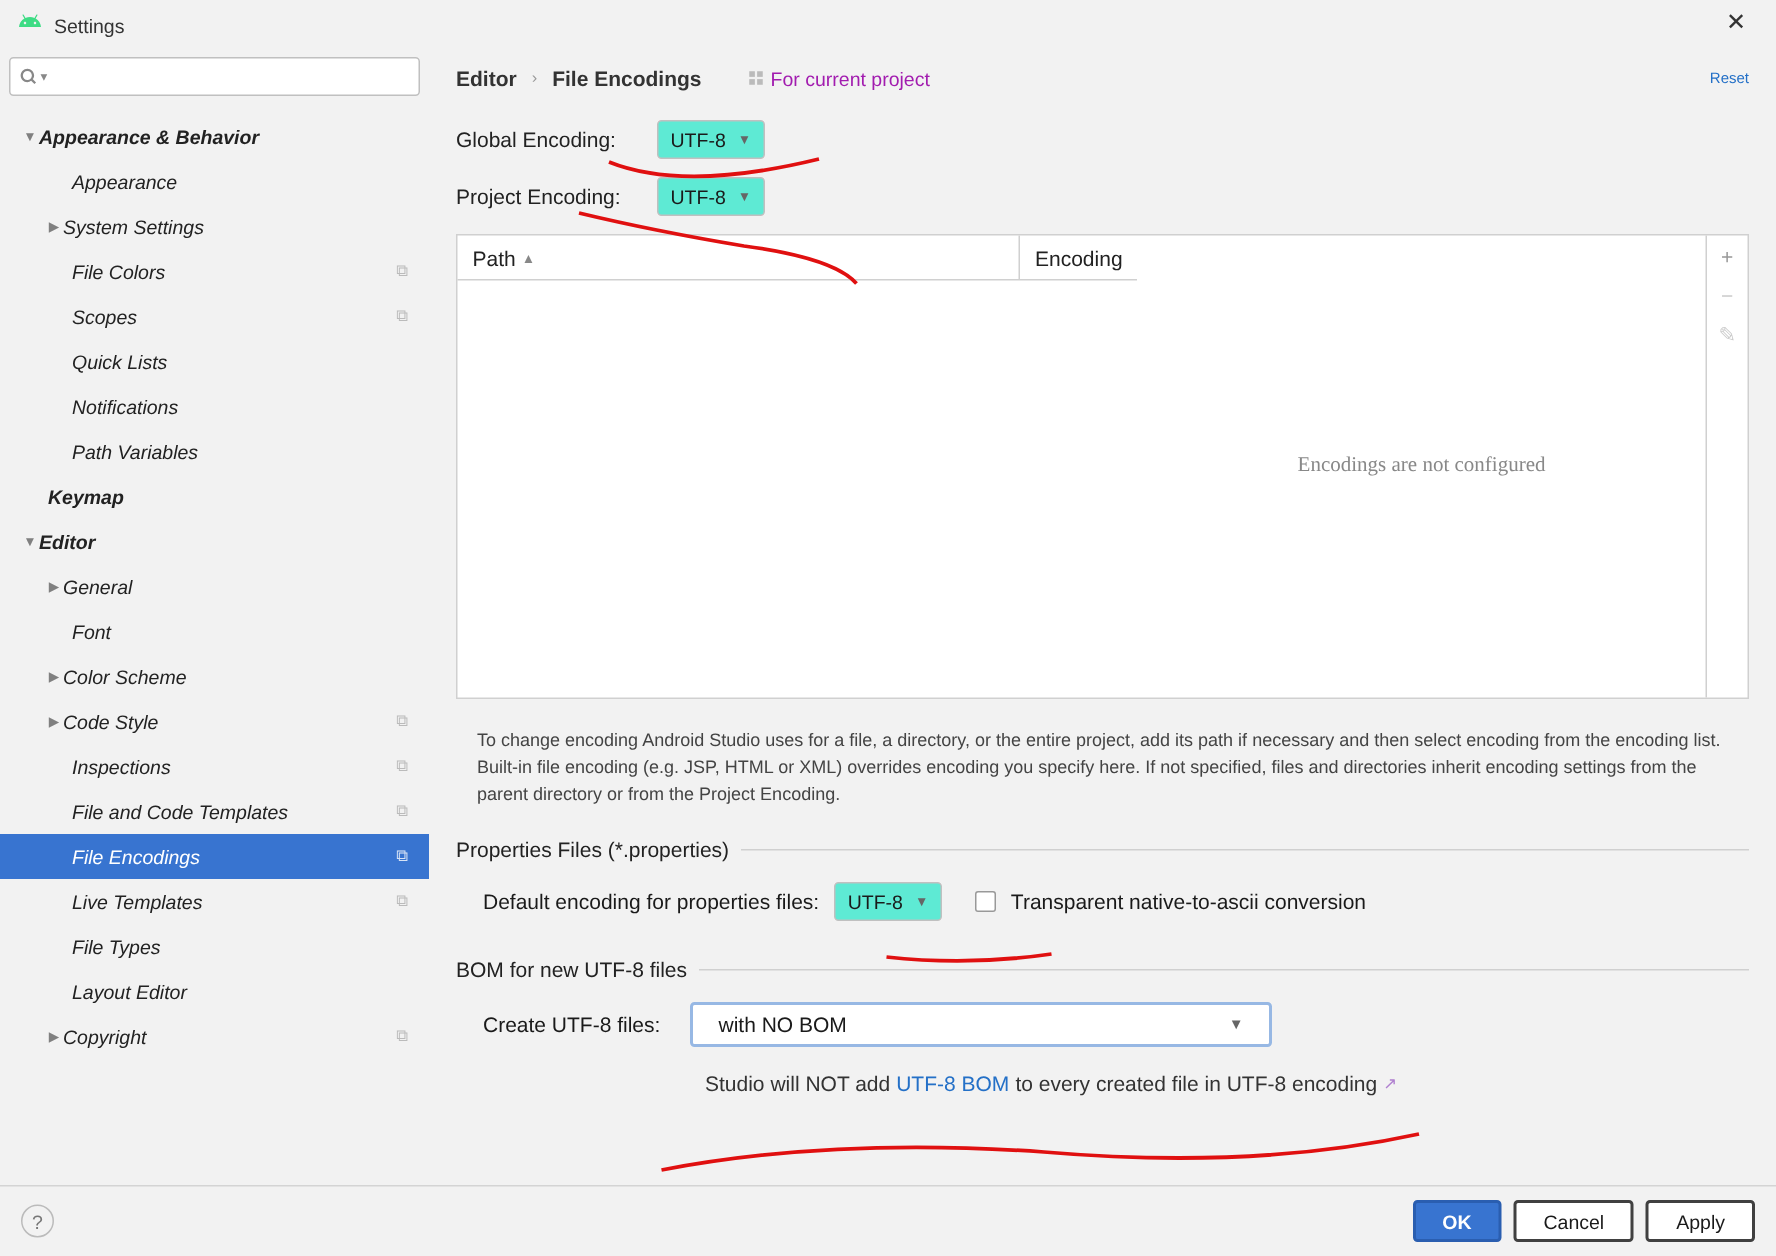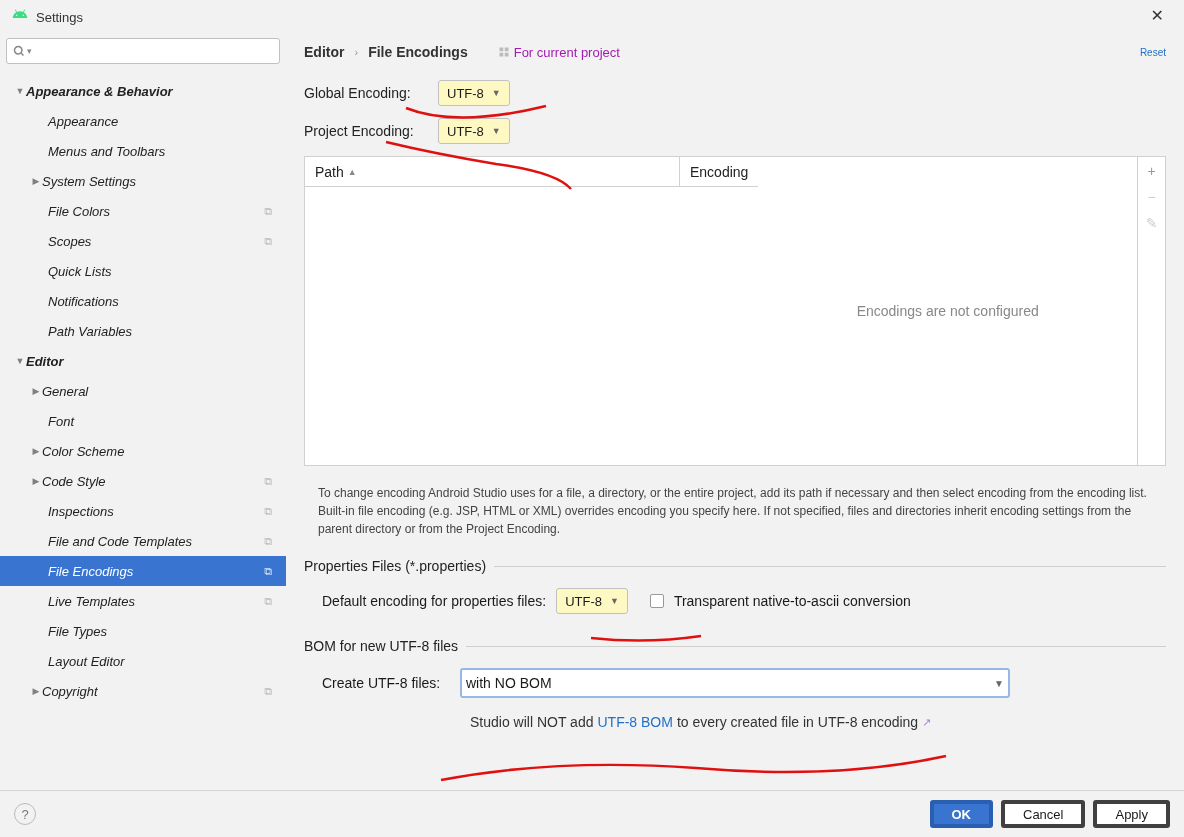--- a/index.html
+++ b/index.html
@@ -40,54 +40,54 @@
 .breadcrumb-row { display: flex; align-items: center; justify-content: space-between; margin-bottom: 20px; }
 .breadcrumb { font-size: 14px; color: #333; display: flex; align-items: center; gap: 10px; }
 .breadcrumb .current { font-weight: 600; }
 .breadcrumb .sep { color: #999; font-size: 11px; }
 .for-proj { color: #a21caf; font-size: 13px; display: flex; align-items: center; gap: 4px; margin-left: 30px; }
 .for-proj svg { width: 12px; height: 12px; }
 .reset-link { color: #2470c7; font-size: 10px; cursor: pointer; }
 
 .form-row { display: flex; align-items: center; margin-bottom: 12px; gap: 10px; }
 .form-row label { font-size: 14px; color: #222; }
-.combo { display: inline-flex; align-items: center; background: #fef9c3; border: 1px solid #c0c0c0; border-radius: 3px; height: 26px; padding: 0 8px; cursor: pointer; gap: 8px; font-size: 13px;}
+.combo { display: inline-flex; align-items: center; background: #5eead4; border: 1px solid #c0c0c0; border-radius: 3px; height: 26px; padding: 0 8px; cursor: pointer; gap: 8px; font-size: 13px;}
 .combo .tri { font-size: 9px; color: #666; }
 
 .table-wrap { border: 1px solid #d0d0d0; background: #fff; height: 310px; display: flex; margin-bottom: 10px; }
 .table-main { flex: 1; display: flex; flex-direction: row; }
 .thead { display: flex; border-bottom: 1px solid #d0d0d0; height: 30px; }
 .th { padding: 6px 10px; font-size: 14px; color: #222; border-right: 1px solid #d0d0d0; display: flex; align-items: center; gap: 4px; }
 .th.path { width: 375px; }
 .th.enc { flex: 1; border-right: none; }
 .th .sort { font-size: 9px; color: #888; }
-.tbody-empty { flex: 1; display: flex; align-items: center; justify-content: center; color: #888; font-size: 14px; }
+.tbody-empty { flex: 1; display: flex; align-items: center; justify-content: center; color: #888; font-size: 14px; font-family: Liberation Serif, serif; }
 .table-tools { width: 28px; border-left: 1px solid #d0d0d0; display: flex; flex-direction: column; align-items: center; padding-top: 6px; gap: 10px; color: #999; }
 .table-tools span { cursor: pointer; font-size: 14px; }
 
 .hint-text { font-size: 12px; color: #444; line-height: 1.5; padding: 8px 14px 14px 14px; }
 
 .section-title { font-size: 14px; color: #222; margin: 6px 0 14px 0; display: flex; align-items: center; gap: 8px; }
 .section-title .line { flex: 1; height: 1px; background: #d0d0d0; }
 
 .indent-row { padding-left: 18px; display: flex; align-items: center; gap: 10px; margin-bottom: 8px; font-size: 14px; }
 .checkbox { width: 14px; height: 14px; border: 1px solid #999; border-radius: 2px; background: #fff; display: inline-block; }
 
-.big-combo { display: flex; align-items: center; justify-content: space-between; background: #fff; border: 2px solid #97b8e4; border-radius: 3px; height: 30px; padding: 0 4px; width: 550px; cursor: pointer; font-size: 14px; }
+.big-combo { display: flex; align-items: center; justify-content: space-between; background: #fff; border: 2px solid #97b8e4; border-radius: 3px; height: 30px; padding: 0 17px; width: 388px; cursor: pointer; font-size: 14px; }
 .big-combo .tri { font-size: 10px; color: #666; }
 
 .bom-hint { padding-left: 166px; font-size: 14px; color: #333; margin-top: 8px; display: flex; align-items: center; gap: 4px;}
 .bom-hint .link { color: #2470c7; }
 .bom-hint .ext { color: #b080d0; font-size: 11px; }
 
 
 .footer { position: absolute; bottom: 0; left: 0; right: 0; height: 47px; border-top: 1px solid #d4d4d4; display: flex; align-items: center; justify-content: space-between; padding: 0 14px; background: #f2f2f2; }
 .help-btn { width: 22px; height: 22px; border: 1px solid #bbb; border-radius: 50%; display: flex; align-items: center; justify-content: center; color: #777; font-size: 13px; cursor: pointer; }
 .footer-btns { display: flex; gap: 8px; }
-.btn { height: 28px; padding: 0 18px; border: 4px solid #404040; border-radius: 3px; background: #fff; cursor: pointer; font-size: 13px; display: flex; align-items: center; }
+.btn { height: 28px; padding: 0 18px; border: 2px solid #404040; border-radius: 3px; background: #fff; cursor: pointer; font-size: 13px; display: flex; align-items: center; }
 .btn.primary { background: #3874d0; color: #fff; border-color: #2a5eb0; font-weight: 600; }
 
 
 .ann { position: absolute; pointer-events: none; }
 </style>
 </head>
 <body>
 
 <div class="titlebar">
   <div class="titlebar-left">
@@ -114,43 +114,44 @@
       </div>
     </div>
     <div class="tree" id="tree">
         <div class="tree-item bold lvl0">
           <span class="arrow down">▼</span>
           <span class="label">Appearance &amp; Behavior</span>
         </div>
         <div class="tree-item lvl1">
           <span class="label">Appearance</span>
         </div>
-        <div class="tree-item lvl1">
-          <span class="label">Menus and Toolbars</span>
-        </div>
         <div class="tree-item lvl1a">
           <span class="arrow">▶</span>
           <span class="label">System Settings</span>
         </div>
         <div class="tree-item lvl1">
           <span class="label">File Colors</span>
           <span class="copy-icon">⧉</span>
         </div>
         <div class="tree-item lvl1">
           <span class="label">Scopes</span>
           <span class="copy-icon">⧉</span>
         </div>
         <div class="tree-item lvl1">
           <span class="label">Quick Lists</span>
         </div>
         <div class="tree-item lvl1">
           <span class="label">Notifications</span>
         </div>
         <div class="tree-item lvl1">
           <span class="label">Path Variables</span>
+        </div>
+        <div class="tree-item bold lvl0">
+          <span style="width:18px;display:inline-block"></span>
+          <span class="label">Keymap</span>
         </div>
         <div class="tree-item bold lvl0">
           <span class="arrow down">▼</span>
           <span class="label">Editor</span>
         </div>
         <div class="tree-item lvl1a">
           <span class="arrow">▶</span>
           <span class="label">General</span>
         </div>
         <div class="tree-item lvl1">

